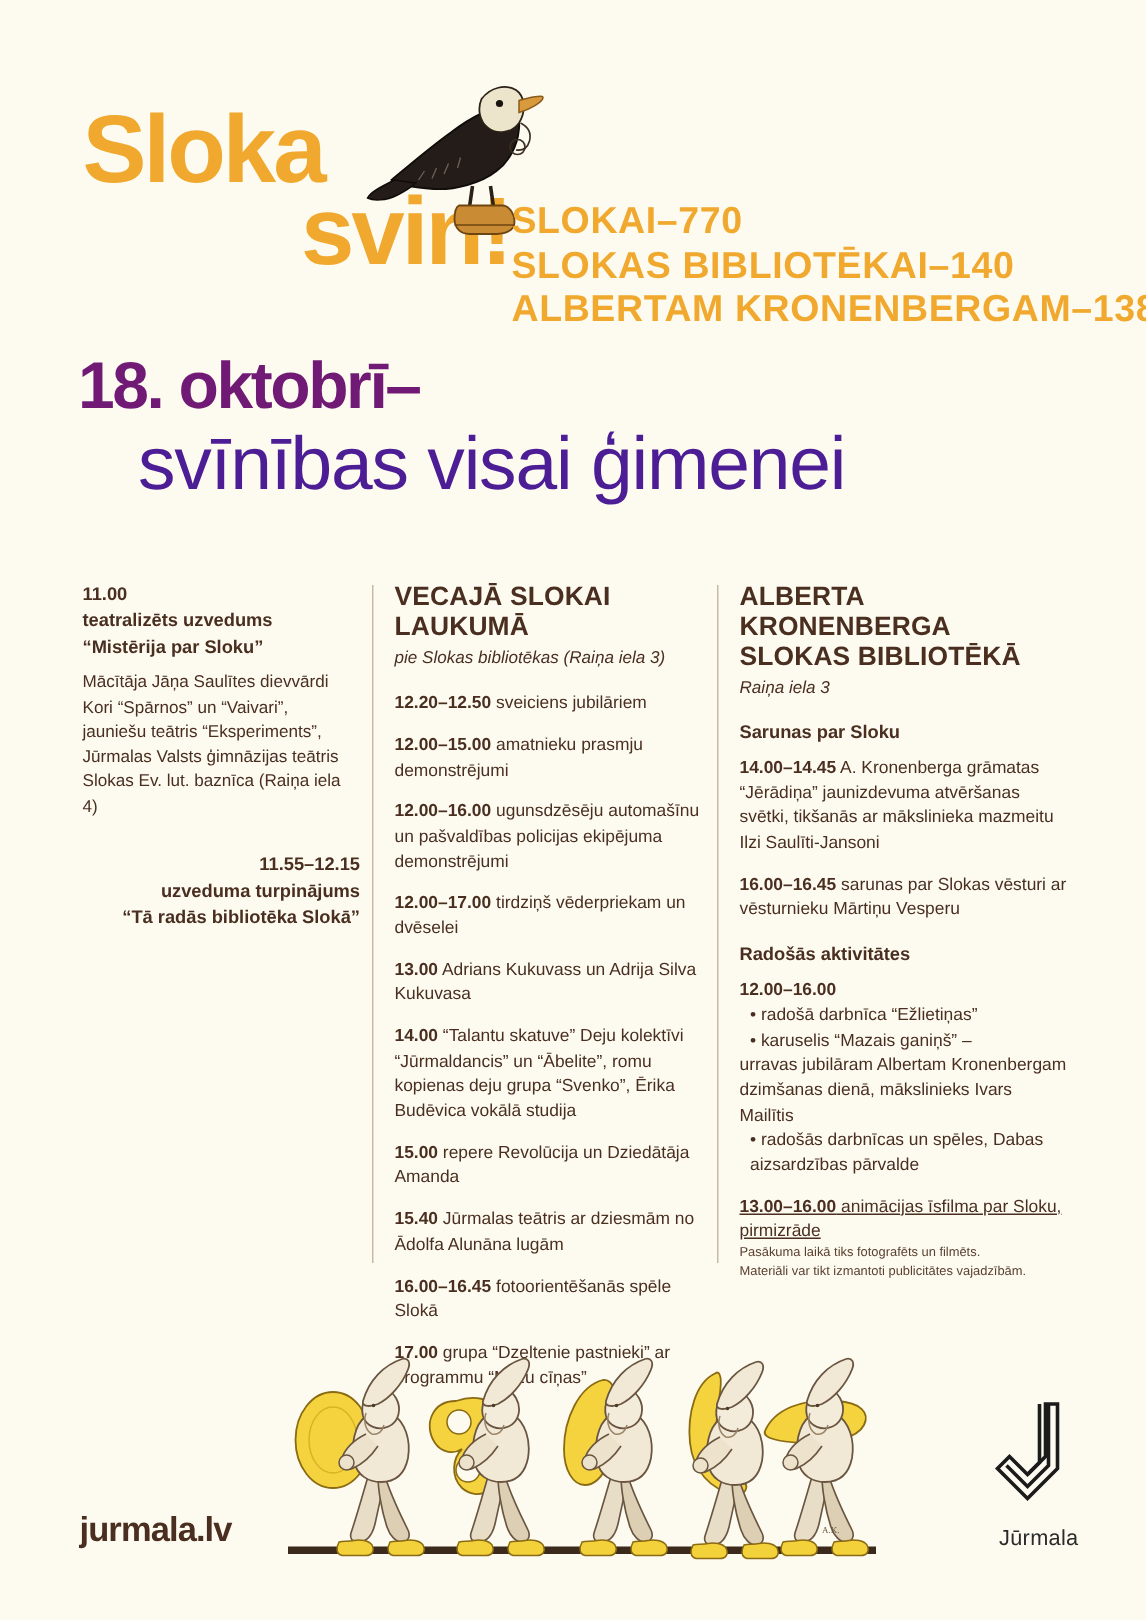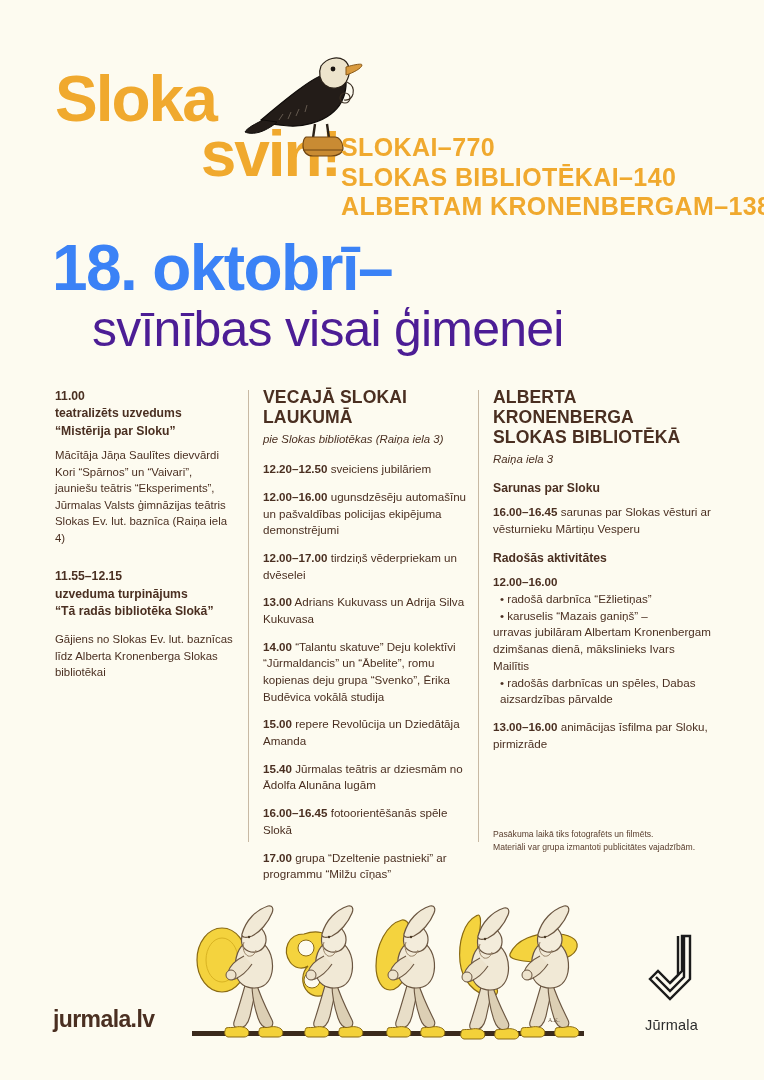--- a/index.html
+++ b/index.html
@@ -29,21 +29,21 @@
 
   .anniv{
     position:absolute;left:341px;top:133px;
     color:#F0A92E;font-weight:bold;font-size:25px;
     line-height:1.18;letter-spacing:.4px;
   }
   .anniv div{white-space:nowrap;}
 
   
   .title{position:absolute;left:52px;top:236px;width:660px;}
-  .title .l1{font-size:64px;font-weight:bold;letter-spacing:-1.6px;line-height:1.0;color:#3b82f6;}
+  .title .l1{font-size:44px;font-weight:bold;letter-spacing:-1.6px;line-height:1.0;color:#701a75;}
   .title .l2{font-size:50px;font-weight:normal;letter-spacing:-.8px;line-height:1.08;color:#4c1d95;margin-top:2px;margin-left:40px;}
 
   
   .cols{position:absolute;left:0;top:388px;width:756px;height:490px;}
   .col{position:absolute;top:0;}
   .col1{left:55px;width:185px;}
   .col2{left:263px;width:210px;}
   .col3{left:493px;width:220px;}
   .divider{position:absolute;top:2px;width:1px;height:452px;background:#C8B9A4;}
   .div1{left:248px;}
@@ -71,21 +71,21 @@
   }
 
   
   .illus{position:absolute;left:192px;top:898px;width:392px;height:145px;}
 
   
   .jurmala-lv{
     position:absolute;left:53px;top:1006px;
     font-size:23px;font-weight:bold;letter-spacing:-.6px;color:#4A2F21;
   }
-  .brand{position:absolute;left:624px;top:933px;width:95px;text-align:center;}
+  .brand{position:absolute;left:624px;top:933px;width:95px;text-align:right;}
   .brand .mark{width:64px;height:72px;margin:0 auto;}
   .brand .name{font-size:14.5px;color:#2B2B2B;margin-top:8px;letter-spacing:.2px;}
 </style>
 </head>
 <body>
 
 <div class="poster">
 
   <div class="header">
 
@@ -147,40 +147,38 @@
         <div class="t-bold">“Mistērija par Sloku”</div>
         <div class="c1-body">
           <div>Mācītāja Jāņa Saulītes dievvārdi</div>
           <div>Kori “Spārnos” un “Vaivari”,</div>
           <div>jauniešu teātris “Eksperiments”,</div>
           <div>Jūrmalas Valsts ģimnāzijas teātris</div>
           <div class="it">Slokas Ev. lut. baznīca (Raiņa iela 4)</div>
         </div>
       </div>
 
-      <div class="blk" style="margin-top:22px;">
+      <div class="blk" style="margin-top:22px;text-align:right;">
         <div class="t-bold">11.55–12.15</div>
         <div class="t-bold">uzveduma turpinājums</div>
         <div class="t-bold">“Tā radās bibliotēka Slokā”</div>
-        <div class="c1-body" style="margin-top:11px;">
-          <div class="it">Gājiens no Slokas Ev. lut. baznīcas līdz Alberta Kronenberga Slokas bibliotēkai</div>
-        </div>
       </div>
 
     </div>
 
     <div class="col col2">
       <div class="colhead">
         <div>VECAJĀ SLOKAI</div>
         <div>LAUKUMĀ</div>
       </div>
       <div class="colsub">pie Slokas bibliotēkas (Raiņa iela 3)</div>
 
       <div style="margin-top:14px;">
         <div class="item"><b>12.20–12.50</b><span> sveiciens jubilāriem</span></div>
+        <div class="item"><b>12.00–15.00</b><span> amatnieku prasmju demonstrējumi</span></div>
         <div class="item"><b>12.00–16.00</b><span> ugunsdzēsēju automašīnu un pašvaldības policijas ekipējuma demonstrējumi</span></div>
         <div class="item"><b>12.00–17.00</b><span> tirdziņš vēderpriekam un dvēselei</span></div>
         <div class="item"><b>13.00</b><span> Adrians Kukuvass un Adrija Silva Kukuvasa</span></div>
         <div class="item"><b>14.00</b><span> “Talantu skatuve” Deju kolektīvi “Jūrmaldancis” un “Ābelite”, romu kopienas deju grupa “Svenko”, Ērika Budēvica vokālā studija</span></div>
         <div class="item"><b>15.00</b><span> repere Revolūcija un Dziedātāja Amanda</span></div>
         <div class="item"><b>15.40</b><span> Jūrmalas teātris ar dziesmām no Ādolfa Alunāna lugām</span></div>
         <div class="item"><b>16.00–16.45</b><span> fotoorientēšanās spēle Slokā</span></div>
         <div class="item"><b>17.00</b><span> grupa “Dzeltenie pastnieki” ar programmu “Milžu cīņas”</span></div>
       </div>
     </div>
@@ -188,40 +186,41 @@
     <div class="col col3">
       <div class="colhead">
         <div>ALBERTA</div>
         <div>KRONENBERGA</div>
         <div>SLOKAS BIBLIOTĒKĀ</div>
       </div>
       <div class="colsub">Raiņa iela 3</div>
 
       <div class="subhead">Sarunas par Sloku</div>
 
+      <div class="item"><b>14.00–14.45</b><span> A. Kronenberga grāmatas “Jērādiņa” jaunizdevuma atvēršanas svētki, tikšanās ar mākslinieka mazmeitu Ilzi Saulīti-Jansoni</span></div>
       <div class="item"><b>16.00–16.45</b><span> sarunas par Slokas vēsturi ar vēsturnieku Mārtiņu Vesperu</span></div>
 
       <div class="subhead">Radošās aktivitātes</div>
 
       <div class="item">
         <b>12.00–16.00</b>
         <span class="bullet">• radošā darbnīca “Ežlietiņas”</span>
         <span class="bullet">• karuselis “Mazais ganiņš” –</span>
         <span>urravas jubilāram Albertam Kronenbergam dzimšanas dienā, mākslinieks Ivars Mailītis</span>
         <span class="bullet">• radošās darbnīcas un spēles, Dabas aizsardzības pārvalde</span>
       </div>
 
-      <div class="item" style="margin-top:1px;"><b>13.00–16.00</b><span> animācijas īsfilma par Sloku, pirmizrāde</span></div>
+      <div class="item" style="margin-top:1px;text-decoration:underline;"><b>13.00–16.00</b><span> animācijas īsfilma par Sloku, pirmizrāde</span></div>
     </div>
 
   </div>
 
   <div class="footnote">
     <div>Pasākuma laikā tiks fotografēts un filmēts.</div>
-    <div>Materiāli var grupa izmantoti publicitātes vajadzībām.</div>
+    <div>Materiāli var tikt izmantoti publicitātes vajadzībām.</div>
   </div>
 
   <svg class="illus" viewBox="0 0 392 145">
     <defs>
       <g id="dwarf">
 
         <path d="M30 80 C28 94 24 106 20 118 L16 126" fill="none" stroke="#6a5540" stroke-width="1.2"></path>
         <path d="M30 80 C34 92 40 104 46 116 L50 124" fill="none" stroke="#6a5540" stroke-width="1.2"></path>
         <path d="M24 78 C20 92 16 106 12 118 C11 122 13 124 17 124 C22 124 26 120 28 112
                  C31 100 33 88 34 80 Z" fill="#E8DEC8" stroke="#6a5540" stroke-width="1.1"></path>

